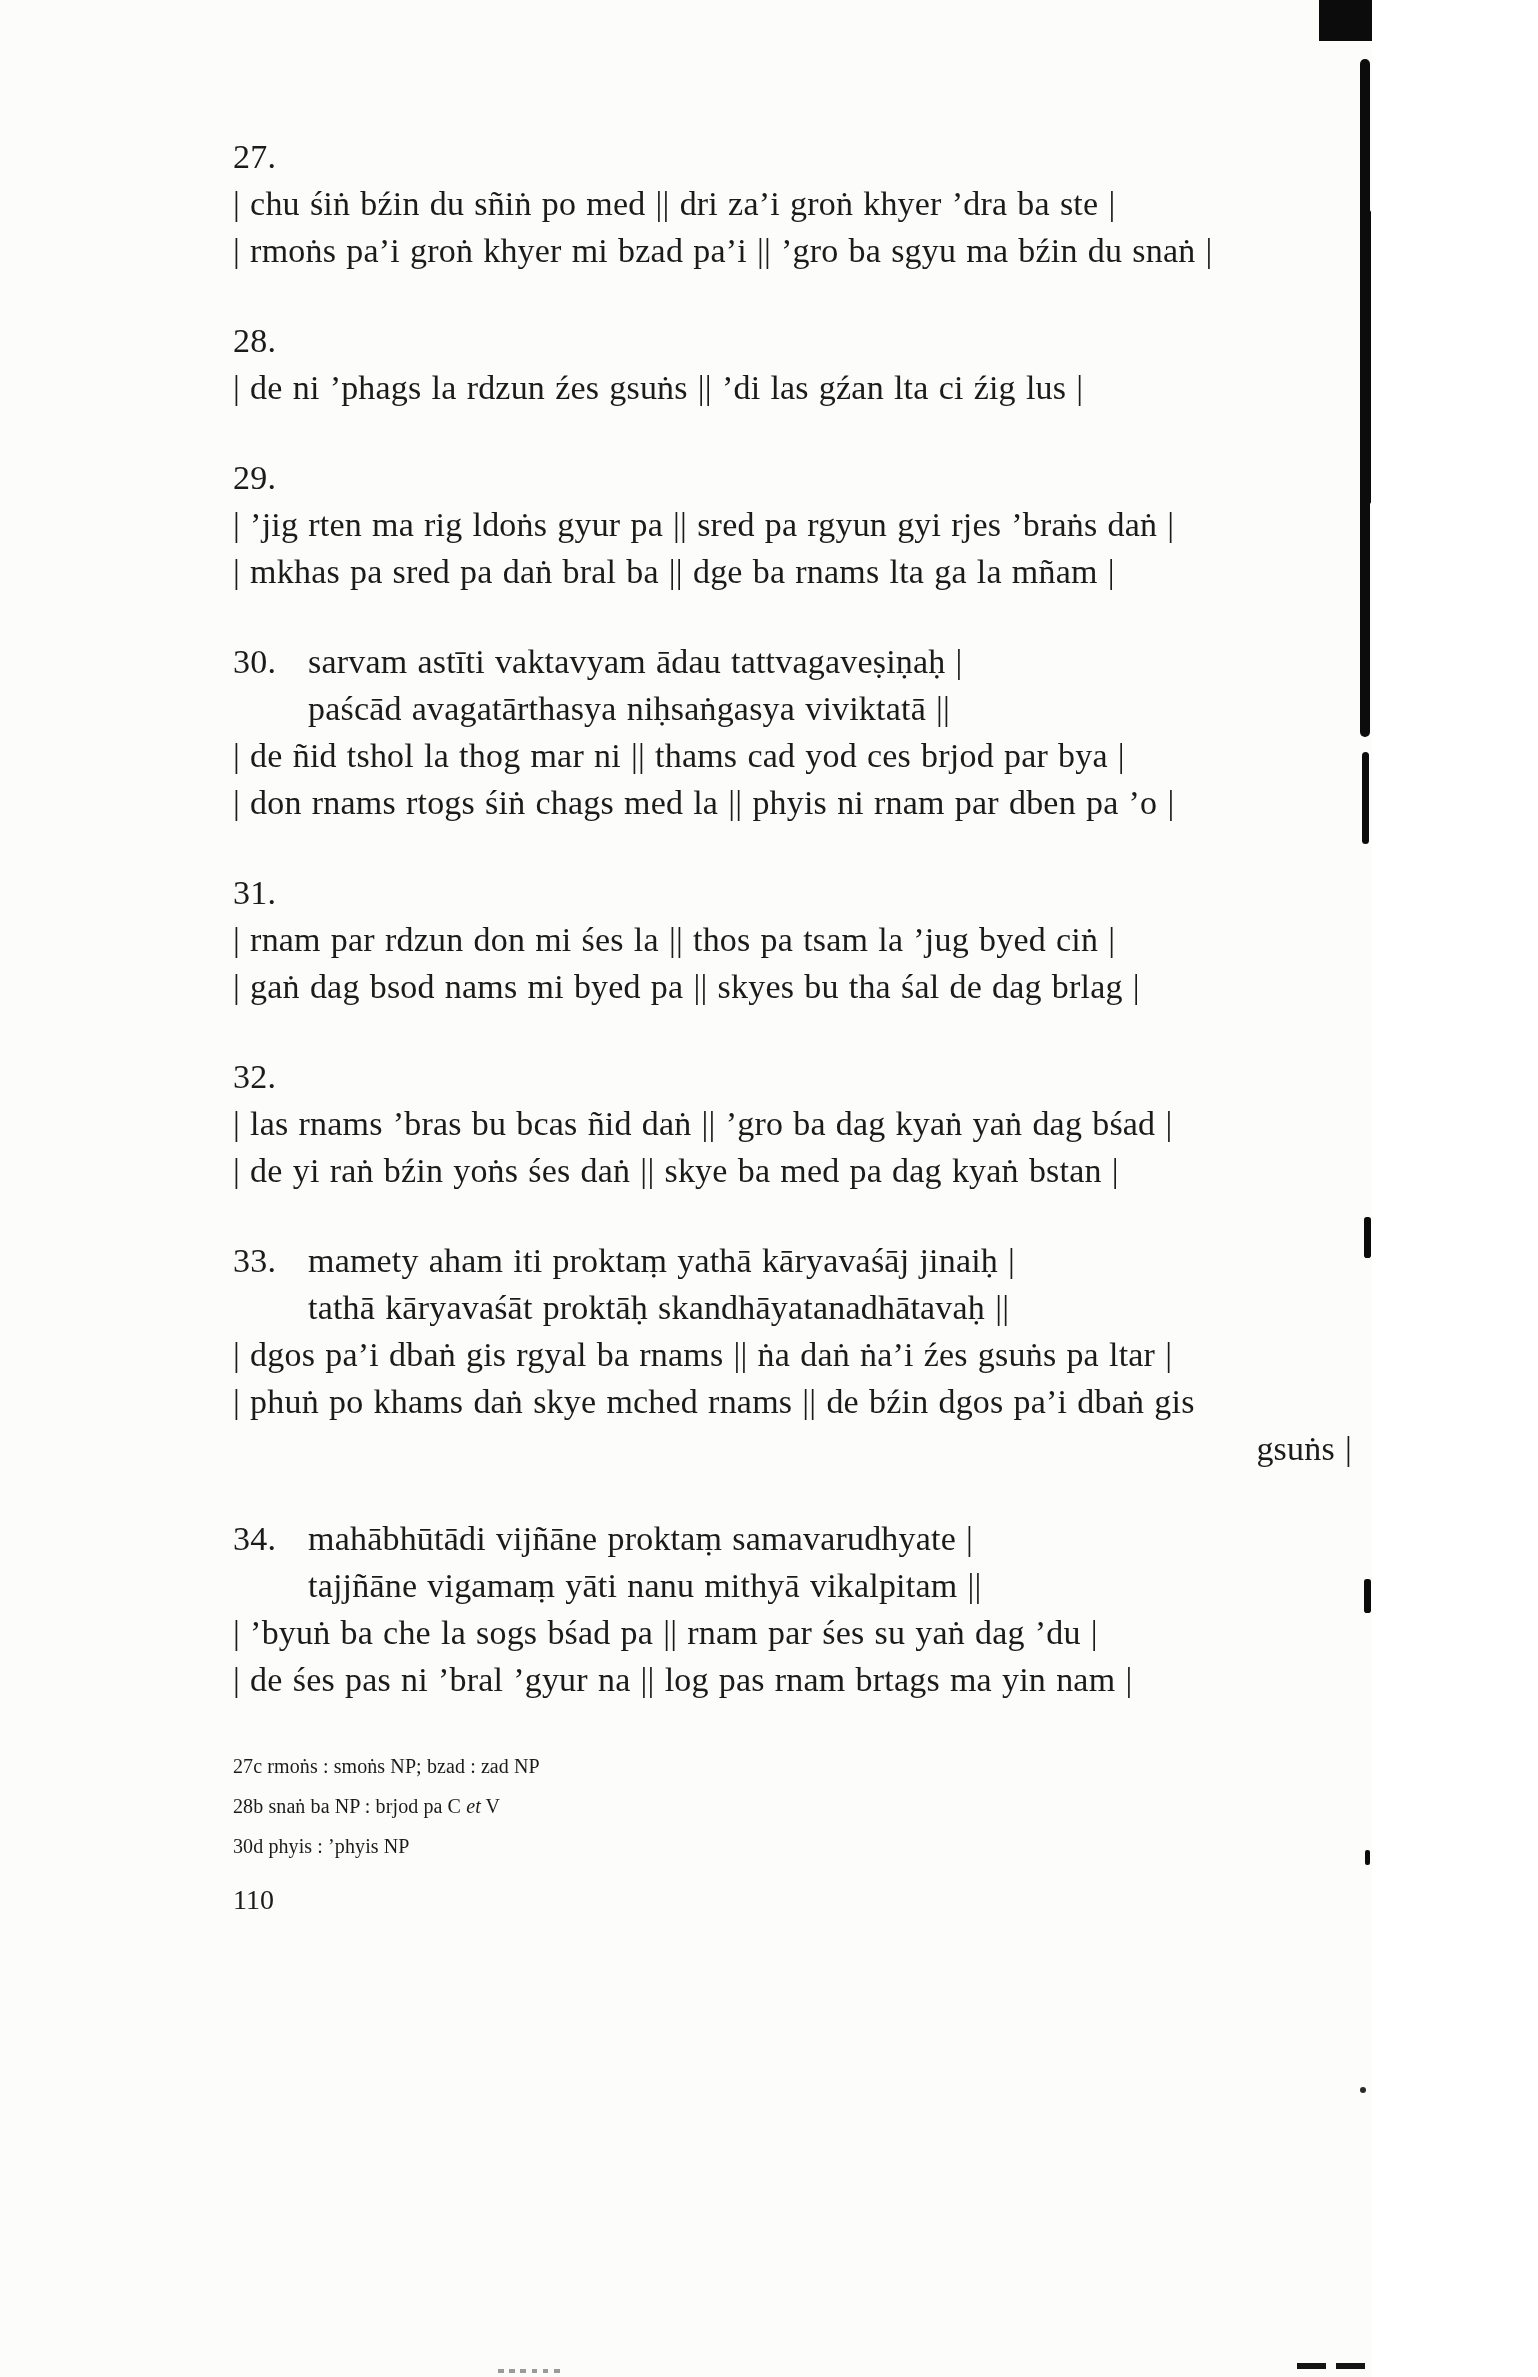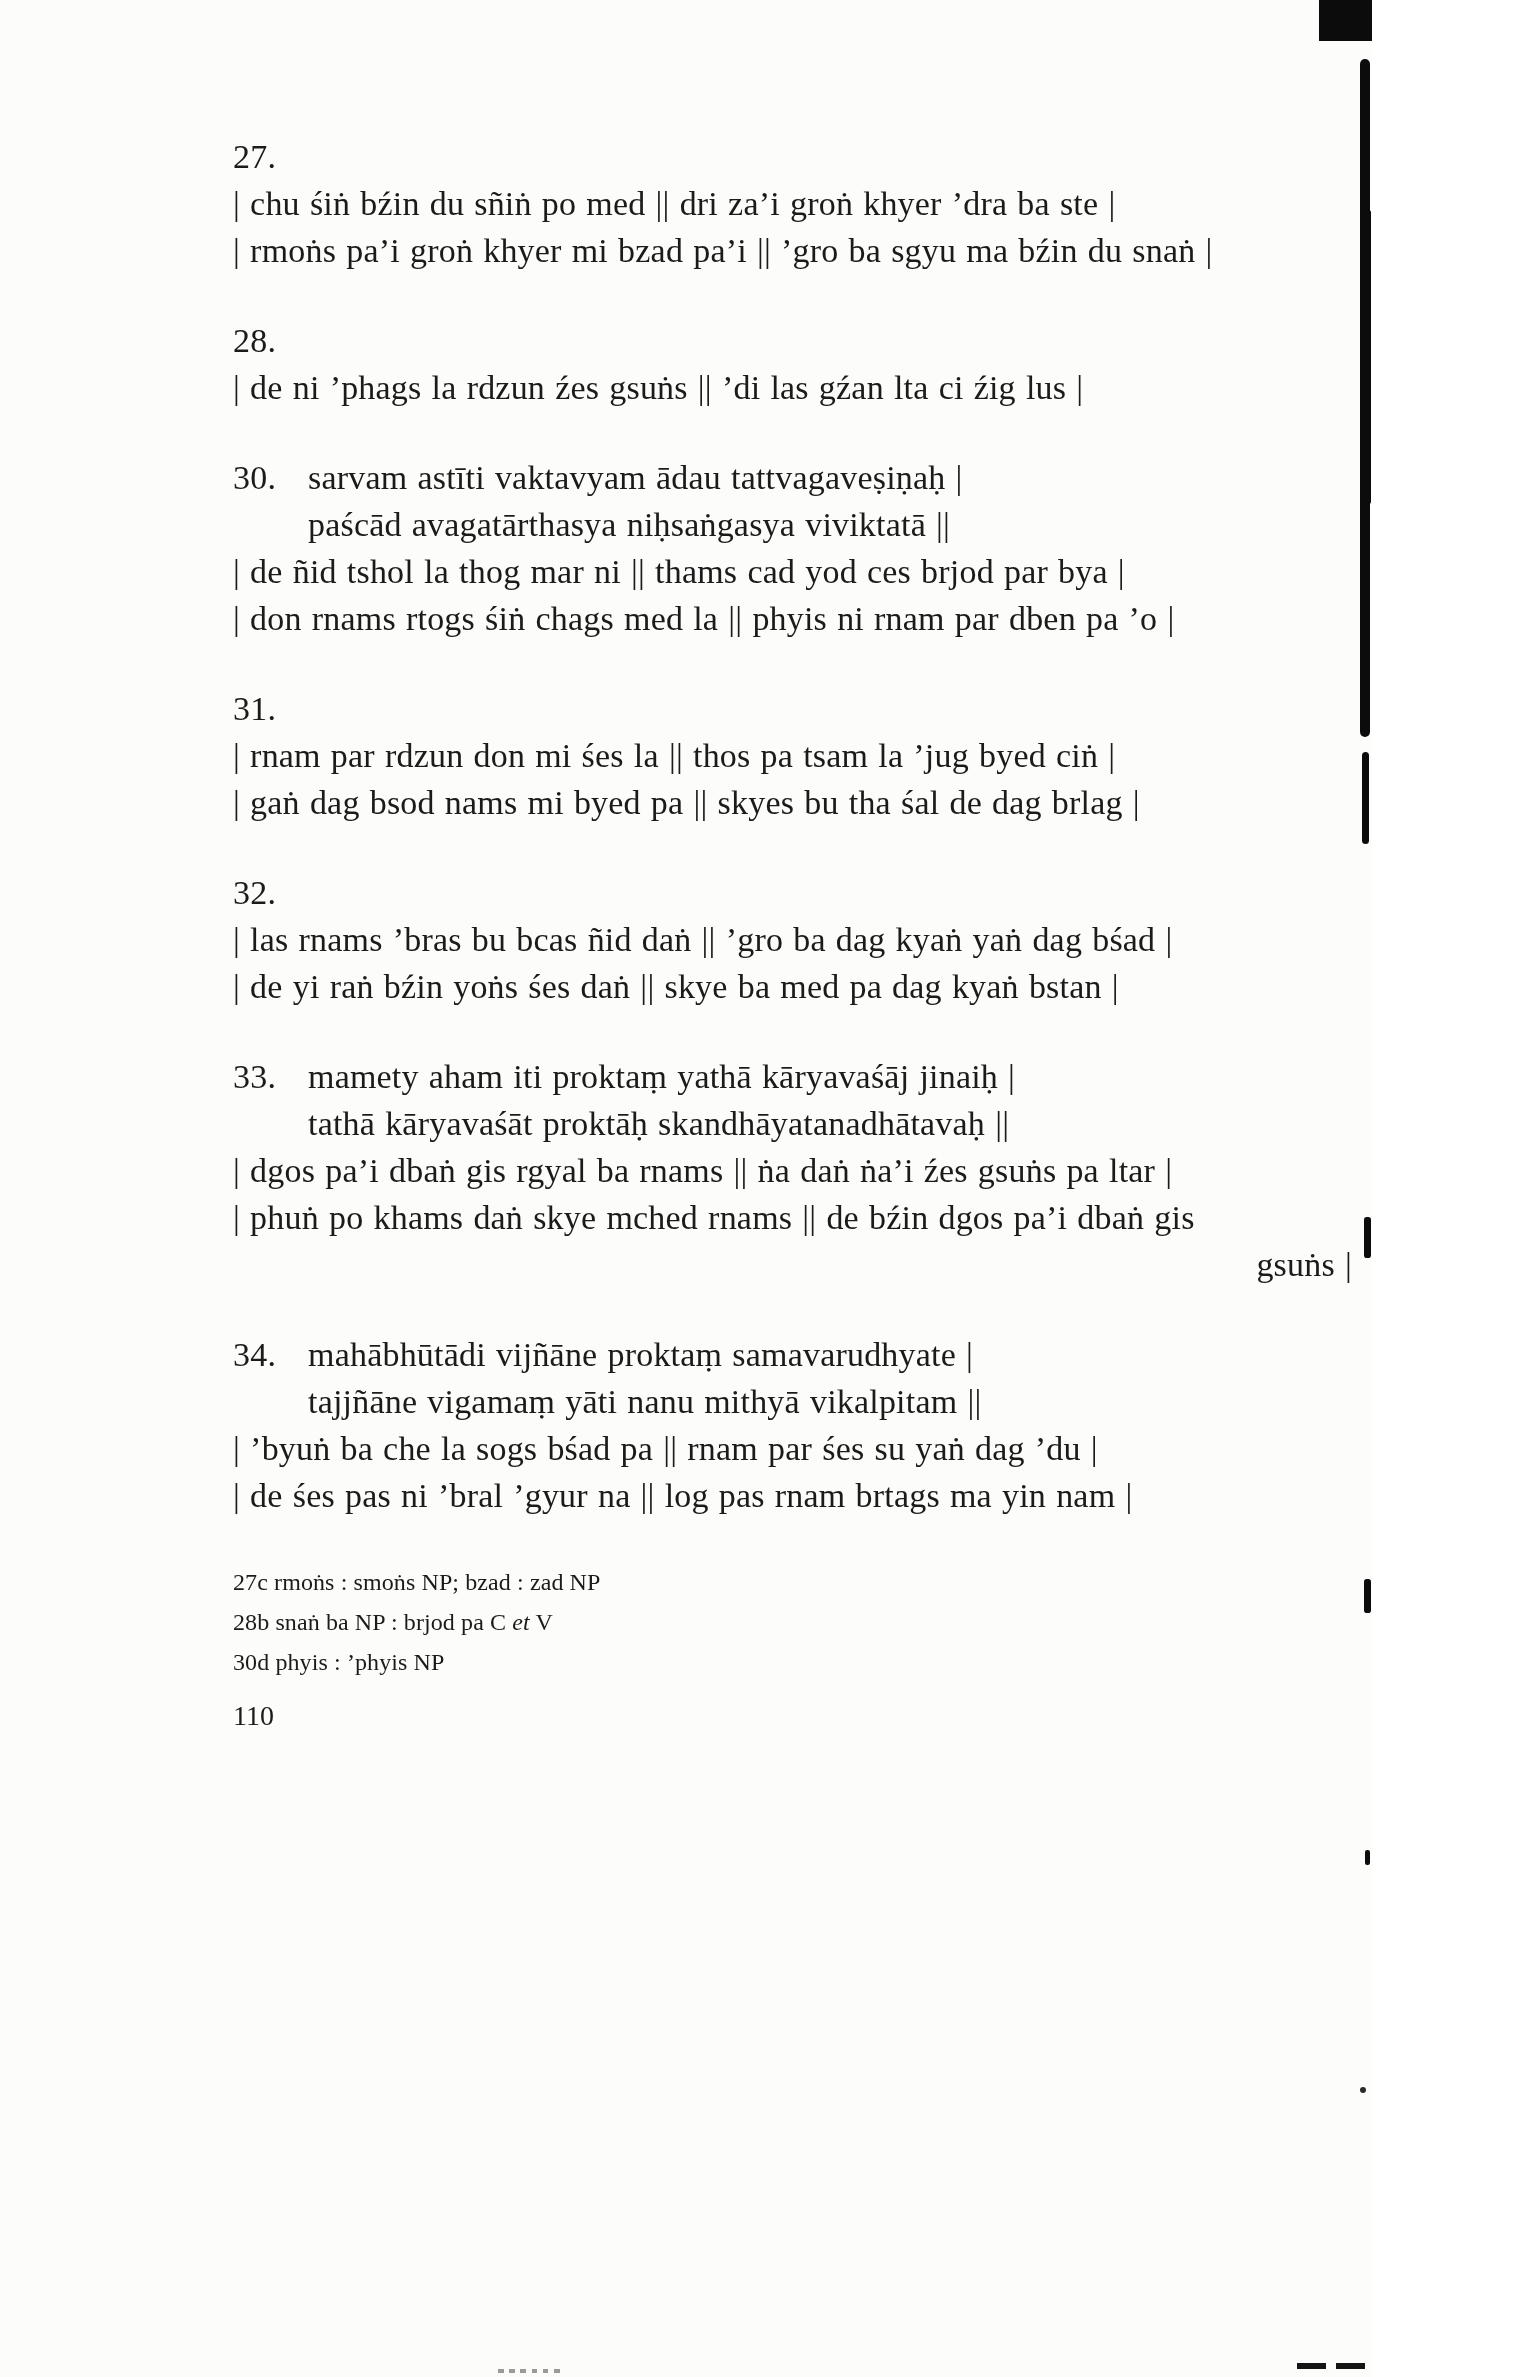--- a/index.html
+++ b/index.html
@@ -31,21 +31,21 @@
     white-space: nowrap;
   }
   .vnum-inline {
     display: inline-block;
     width: 75px;
   }
   .cont { margin-left: 75px; }
   .overflow-right { text-align: right; }
   .footnotes {
     margin-top: 35px;
-    font-size: 24px;
+    font-size: 20px;
     line-height: 40px;
     letter-spacing: 0.1px;
   }
   .fn { white-space: nowrap; }
   .it { font-style: italic; margin-top: 32px; }
   .page-number {
     margin-top: 9.8px;
     font-size: 28px;
     line-height: 47px;
   }
@@ -79,20 +79,25 @@
       <div class="vnum">27.</div>
       <div class="vline">| chu śiṅ bźin du sñiṅ po med || dri za’i groṅ khyer ’dra ba ste |</div>
       <div class="vline">| rmoṅs pa’i groṅ khyer mi bzad pa’i || ’gro ba sgyu ma bźin du snaṅ |</div>
     </div>
 
     <div class="verse">
       <div class="vnum">28.</div>
       <div class="vline">| de ni ’phags la rdzun źes gsuṅs || ’di las gźan lta ci źig lus |</div>
     </div>
 
+    <div class="verse">
+      <div class="vnum">29.</div>
+      <div class="vline">| ’jig rten ma rig ldoṅs gyur pa || sred pa rgyun gyi rjes ’braṅs daṅ |</div>
+      <div class="vline">| mkhas pa sred pa daṅ bral ba || dge ba rnams lta ga la mñam |</div>
+    </div>
 
     <div class="verse">
       <div class="vline">
         <span class="vnum-inline">30.</span><span>sarvam astīti vaktavyam ādau tattvagaveṣiṇaḥ |</span>
       </div>
       <div class="vline cont">paścād avagatārthasya niḥsaṅgasya viviktatā ||</div>
       <div class="vline">| de ñid tshol la thog mar ni || thams cad yod ces brjod par bya |</div>
       <div class="vline">| don rnams rtogs śiṅ chags med la || phyis ni rnam par dben pa ’o |</div>
     </div>
 

